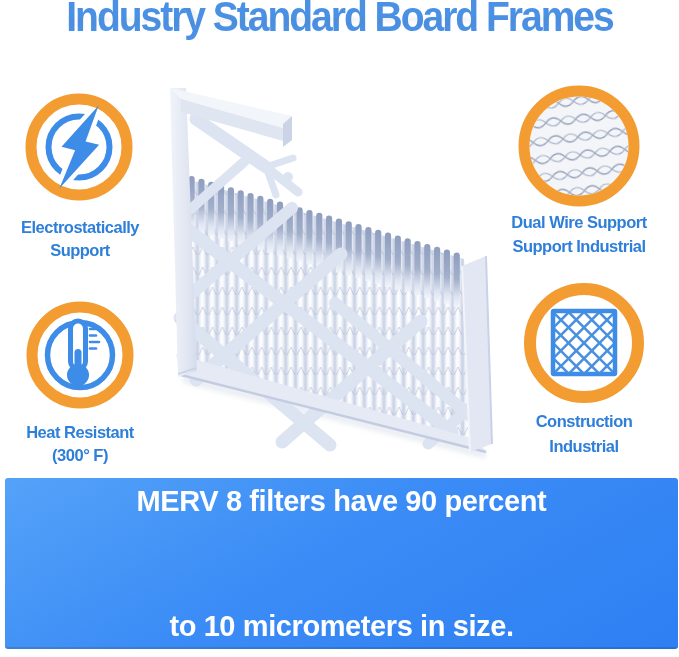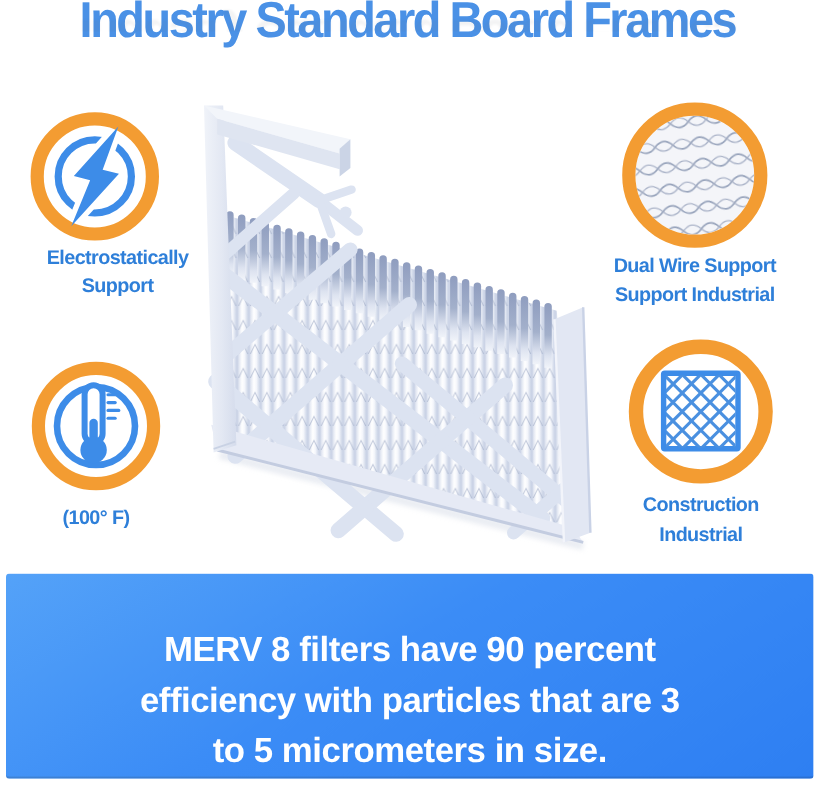--- a/index.html
+++ b/index.html
@@ -19,33 +19,33 @@
     font-size:42px;font-weight:bold;letter-spacing:-2.2px;color:#6a7078;
     transform:scaleX(.93) scaleY(-1);transform-origin:center;white-space:nowrap;
     opacity:.08;filter:blur(1px);clip-path:inset(60% 0 0 0);pointer-events:none;
   }
   
   .feature-icon{position:absolute;}
   .feature-label{
     position:absolute;text-align:center;color:#2e7fd9;font-weight:bold;
     font-size:16.5px;line-height:23px;letter-spacing:-0.5px;
   }
-  .fl-electro{left:0px;top:204px;width:160px;padding-left:18px;}
+  .fl-electro{left:0px;top:216px;width:160px;}
   .fl-wire{left:483px;top:210px;width:192px;line-height:24px;}
   .fl-heat{left:0px;top:421px;width:160px;}
   .fl-industrial{left:494px;top:409px;width:180px;line-height:25px;}
   
   .filter-figure{position:absolute;left:150px;top:55px;width:362px;height:430px;}
   
   .banner{
     position:absolute;left:5px;top:478px;width:673px;height:171px;
     background:linear-gradient(150deg,#54a2f8 0%,#3b8cf6 45%,#2e7ff2 100%);
     border-radius:3px;border-bottom:2px solid rgba(21,70,150,.35);
     box-sizing:border-box;
-    display:flex;flex-direction:column;justify-content:flex-end;align-items:center;
+    display:flex;flex-direction:column;justify-content:space-between;align-items:center;
     padding-top:2px;
   }
   .banner-line{
     color:#ffffff;font-weight:bold;font-size:29px;line-height:42px;
     letter-spacing:-0.4px;text-align:center;white-space:nowrap;
   }
 </style>
 </head>
 <body>
 
@@ -92,21 +92,22 @@
     <rect x="-5.5" y="-6" width="7" height="26" rx="3.5" fill="#3d8ce8"></rect>
     <circle cx="-2" cy="20" r="11" fill="#3d8ce8"></circle>
     <g stroke="#3d8ce8" stroke-width="2.6" stroke-linecap="round">
       <line x1="10" y1="-26" x2="19" y2="-26"></line>
       <line x1="10" y1="-19.5" x2="16" y2="-19.5"></line>
       <line x1="10" y1="-13" x2="19" y2="-13"></line>
       <line x1="10" y1="-6.5" x2="16" y2="-6.5"></line>
     </g>
   </svg>
   <div class="feature-label fl-heat">
-    <div>(100° F)</div>
+    <div>Heat Resistant</div>
+    <div>(300° F)</div>
   </div>
 
   <svg class="feature-icon" style="left:522px;top:281px" width="124" height="124" viewBox="-62 -62 124 124">
     <defs>
       <clipPath id="sqclip">
           <rect x="-29" y="-30" width="58" height="60"></rect>
         </clipPath>
     </defs>
     <circle r="54" fill="none" stroke="#f39c32" stroke-width="12"></circle>
     <rect x="-31" y="-32" width="62" height="63" rx="1" fill="#ffffff" stroke="#3d8ce8" stroke-width="4.5"></rect>
@@ -234,17 +235,16 @@
     <path d="M170,88 L186,88 L197,371 L178,377 Z" fill="url(#barGrad)"></path>
     <path d="M196,368 L178,374" stroke="#c9d2e4" stroke-width="1.5" fill="none"></path>
 
     <path d="M170,88 L292,116 L283,128 L181,99 Z" fill="#f2f5fa"></path>
     <path d="M181,99 L283,128 L283,141 L181,112 Z" fill="#dfe5f1"></path>
     <path d="M283,124 L292,116 L292,140 L283,147 Z" fill="#cbd4e6"></path>
   </svg>
 
   <div class="banner">
     <div class="banner-line">MERV 8 filters have 90 percent</div>
-    <div class="banner-line">efficiency with particles that are 3</div>
-    <div class="banner-line">to 5 micrometers in size.</div>
+    <div class="banner-line">to 10 micrometers in size.</div>
   </div>
 
 </div>
 
 </body></html>

